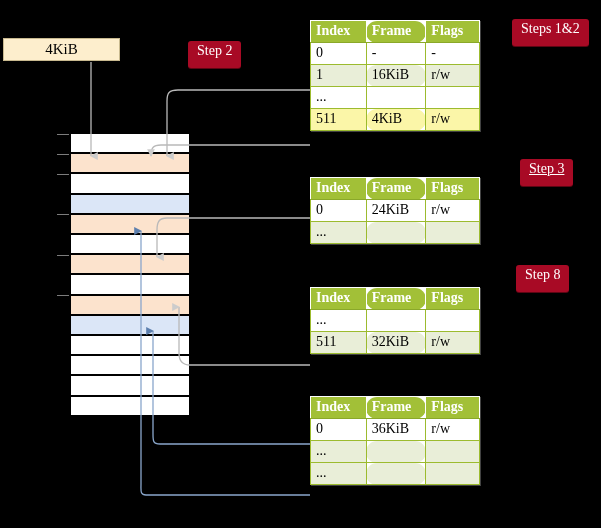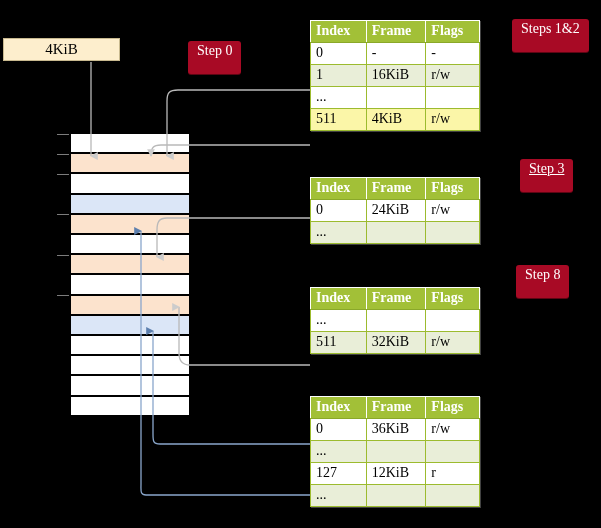--- a/index.html
+++ b/index.html
@@ -8,21 +8,21 @@
   .stage{position:absolute;inset:0;width:601px;height:528px;}
 
   
   .srcbox{position:absolute;left:3px;top:38px;width:117px;height:23px;
           background:#fdeecd;border:1px solid #c8b98f;
           display:flex;align-items:center;justify-content:center;
           font-size:15px;color:#000;box-sizing:border-box;}
 
   
   .badge{position:absolute;background:#a80a25;color:#fff;font-size:14px;
-         padding:2px 9px 15px;border-radius:3px;white-space:nowrap;
+         padding:2px 9px 9px;border-radius:3px;white-space:nowrap;
          box-shadow:0 1px 0 #5d0513;line-height:1.15;}
 
   
   .memcol{position:absolute;left:70px;top:133px;width:120px;height:283px;}
   .memrow{position:absolute;left:0;width:120px;height:20.2px;
           border:1px solid #000;box-sizing:border-box;background:#fff;}
   .memrow.peach{background:#fce3cd;}
   .memrow.blue{background:#dbe6f7;}
   .tick{position:absolute;width:12px;height:0;border-top:1px solid #7c7c7c;left:58px;}
 
@@ -32,21 +32,21 @@
           box-shadow:1px 1px 0 rgba(120,120,120,.55);}
   .ptable td,.ptable th{border:1px solid #9cbb2e;padding:2px 4px 3px 5px;
           text-align:left;font-weight:normal;height:19px;box-sizing:border-box;
           overflow:hidden;white-space:nowrap;}
   .ptable th{background:#a2c037;color:#fff;font-weight:bold;font-size:14px;
           border-color:#fff;border-bottom:1px solid #8aa82a;}
   .ptable tr.alt td{background:#e9eed8;}
   .ptable td.hl{background:#fbf6a8;}
   .ptable tr.alt td.hl{background:#fbf6a8;}
   .c-index{width:56px;}
-  .c-frame{width:60px;}
+  .c-frame{width:60px;border-radius:11px;}
   .c-flags{width:54px;}
 
   svg.wires{position:absolute;left:0;top:0;width:601px;height:528px;
             pointer-events:none;overflow:visible;}
 </style>
 </head>
 <body>
 
 <div class="stage">
 
@@ -163,36 +163,31 @@
           <tr>
             <td class="c-index">0</td>
             <td class="c-frame">36KiB</td>
             <td class="c-flags">r/w</td>
           </tr>
           <tr class="alt">
             <td class="c-index">...</td>
             <td class="c-frame"></td>
             <td class="c-flags"></td>
           </tr>
-          <tr>
-            <td class="c-index">127</td>
-            <td class="c-frame">12KiB</td>
-            <td class="c-flags">r</td>
-          </tr>
           <tr class="alt">
             <td class="c-index">...</td>
             <td class="c-frame"></td>
             <td class="c-flags"></td>
           </tr>
         </tbody>
       </table>
     </div>
 
   <div id="badges-host">
-      <div class="badge" style="left: 188px; top: 41px;">Step 0</div>
+      <div class="badge" style="left: 188px; top: 41px;">Step 2</div>
       <div class="badge" style="left: 512px; top: 19px;">Steps 1&amp;2</div>
       <div class="badge" style="left: 520px; top: 159px; text-decoration: underline;">Step 3</div>
       <div class="badge" style="left: 516px; top: 265px;">Step 8</div>
     </div>
 
   <svg class="wires" viewBox="0 0 601 528">
     <defs>
       <marker id="ag" markerWidth="9" markerHeight="9" refX="4.5" refY="7.4" orient="auto" markerUnits="userSpaceOnUse">
         <path d="M0.6,0.6 L8.4,0.6 L4.5,8.4 Z" fill="#cccccc"></path>
       </marker>

